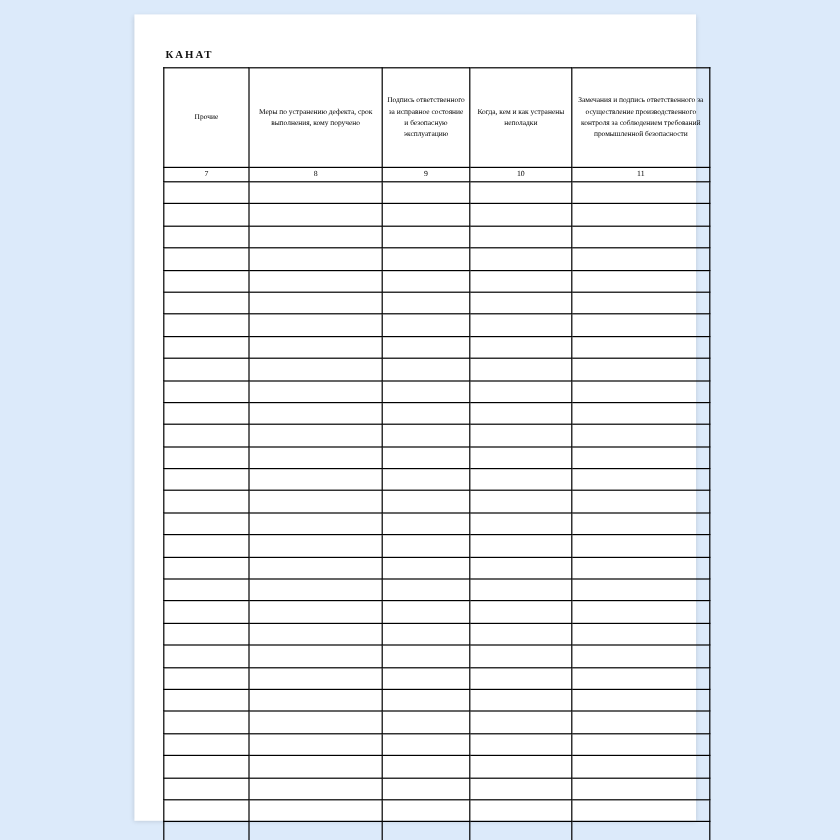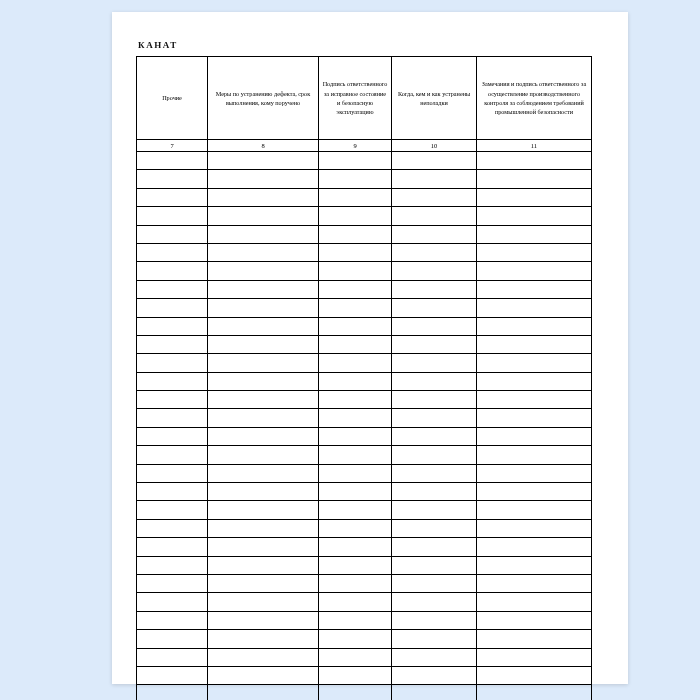--- a/index.html
+++ b/index.html
@@ -14,21 +14,20 @@
     overflow: hidden;
   }
   #page-wrap {
     position: absolute;
     left: 112px;
     top: 12px;
     width: 468px;
     height: 672px;
     background: #ffffff;
     box-shadow: 0 1px 4px rgba(0,0,0,0.15);
-    padding-left: 48px;
   }
   #sheet {
     position: absolute;
     left: 24px;
     top: 28px;
     width: 420px;
   }
   #doc-title {
     font-family: "Liberation Serif", serif;
     font-size: 9px;

